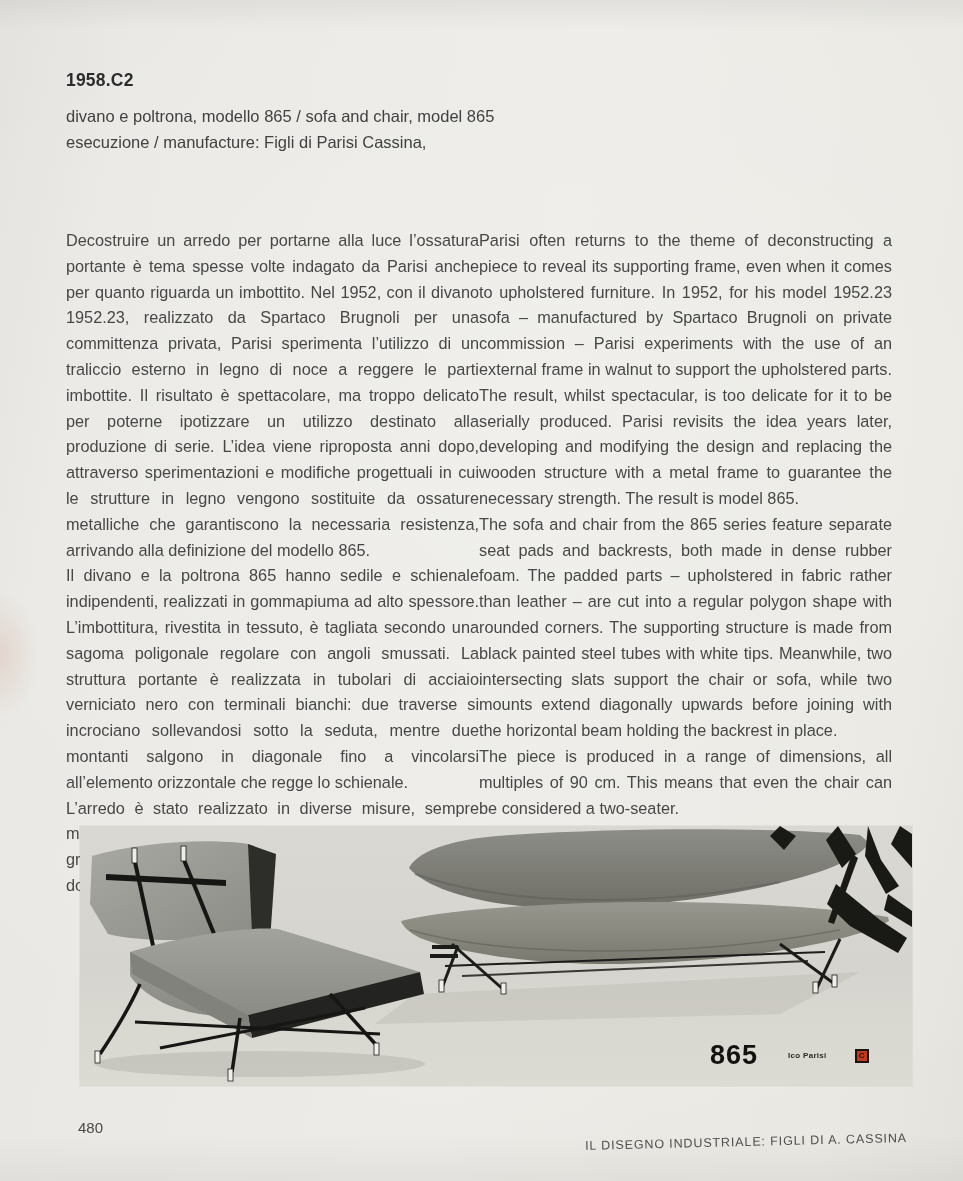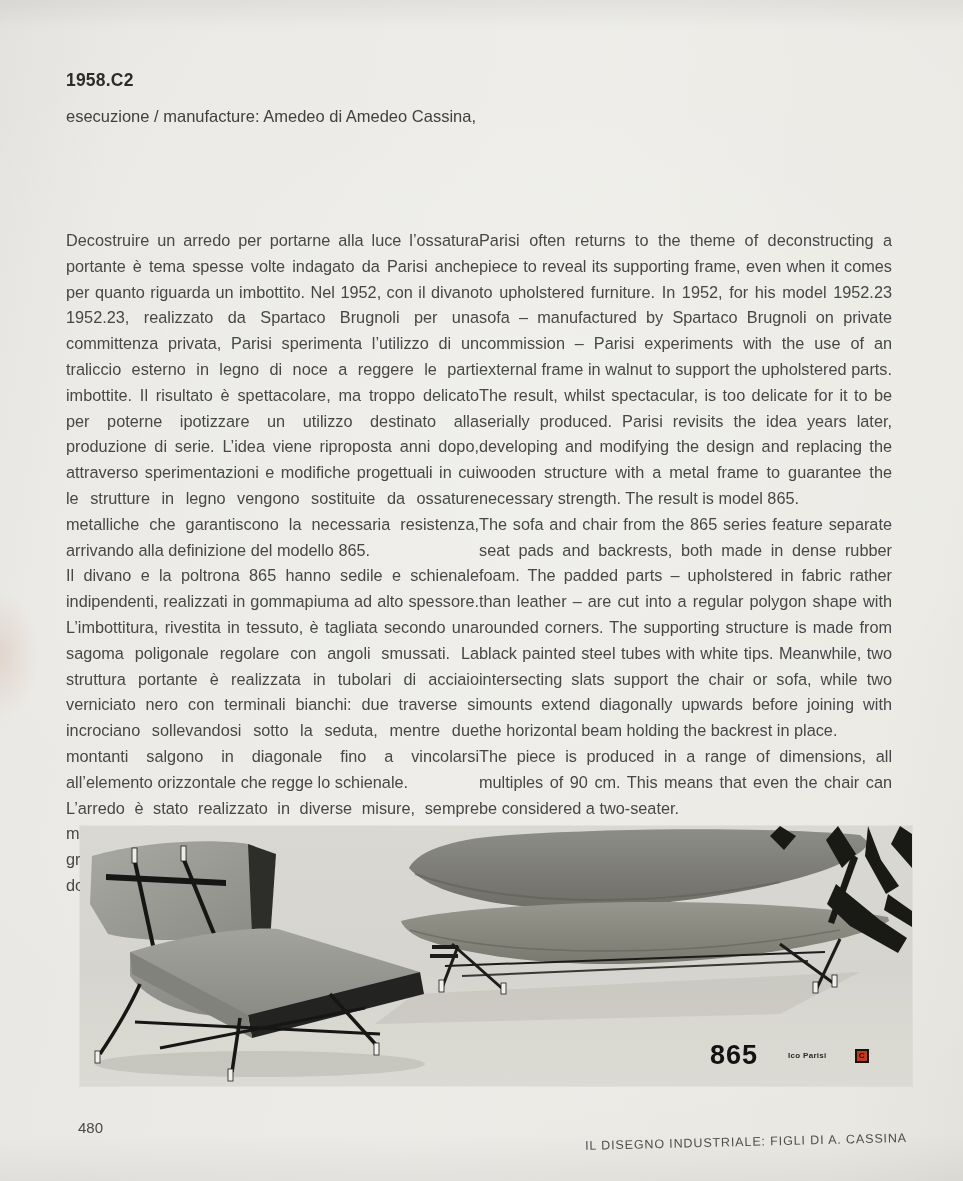--- a/index.html
+++ b/index.html
@@ -62,21 +62,22 @@
     white-space:nowrap;
   }
 </style>
 </head>
 <body>
 
 <div class="page">
 
   <div class="header">
     <h1>1958.C2</h1>
-    <p class="sub">esecuzione / manufacture: Amedeo di Amedeo Cassina,</p>
+    <p class="sub">divano e poltrona, modello 865 / sofa and chair, model 865</p>
+    <p class="sub">esecuzione / manufacture: Figli di Parisi Cassina,</p>
   </div>
 
   <div class="columns">
     <div class="col">
       <p>Decostruire un arredo per portarne alla luce l’ossatura portante è tema spesse volte indagato da Parisi anche per quanto riguarda un imbottito. Nel 1952, con il divano 1952.23, realizzato da Spartaco Brugnoli per una committenza privata, Parisi sperimenta l’utilizzo di un traliccio esterno in legno di noce a reggere le parti imbottite. Il risultato è spettacolare, ma troppo delicato per poterne ipotizzare un utilizzo destinato alla produzione di serie. L’idea viene riproposta anni dopo, attraverso sperimentazioni e modifiche progettuali in cui le strutture in legno vengono sostituite da ossature metalliche che garantiscono la necessaria resistenza, arrivando alla definizione del modello 865.</p>
       <p>Il divano e la poltrona 865 hanno sedile e schienale indipendenti, realizzati in gommapiuma ad alto spessore. L’imbottitura, rivestita in tessuto, è tagliata secondo una sagoma poligonale regolare con angoli smussati. La struttura portante è realizzata in tubolari di acciaio verniciato nero con terminali bianchi: due traverse si incrociano sollevandosi sotto la seduta, mentre due montanti salgono in diagonale fino a vincolarsi all’elemento orizzontale che regge lo schienale.</p>
       <p>L’arredo è stato realizzato in diverse misure, sempre multiple di 80 cm, ovvero un modulo sufficientemente grande da poter considerare già la poltrona una seduta doppia.</p>
     </div>
     <div class="col">
       <p>Parisi often returns to the theme of deconstructing a piece to reveal its supporting frame, even when it comes to upholstered furniture. In 1952, for his model 1952.23 sofa – manufactured by Spartaco Brugnoli on private commission – Parisi experiments with the use of an external frame in walnut to support the upholstered parts. The result, whilst spectacular, is too delicate for it to be serially produced. Parisi revisits the idea years later, developing and modifying the design and replacing the wooden structure with a metal frame to guarantee the necessary strength. The result is model 865.</p>

